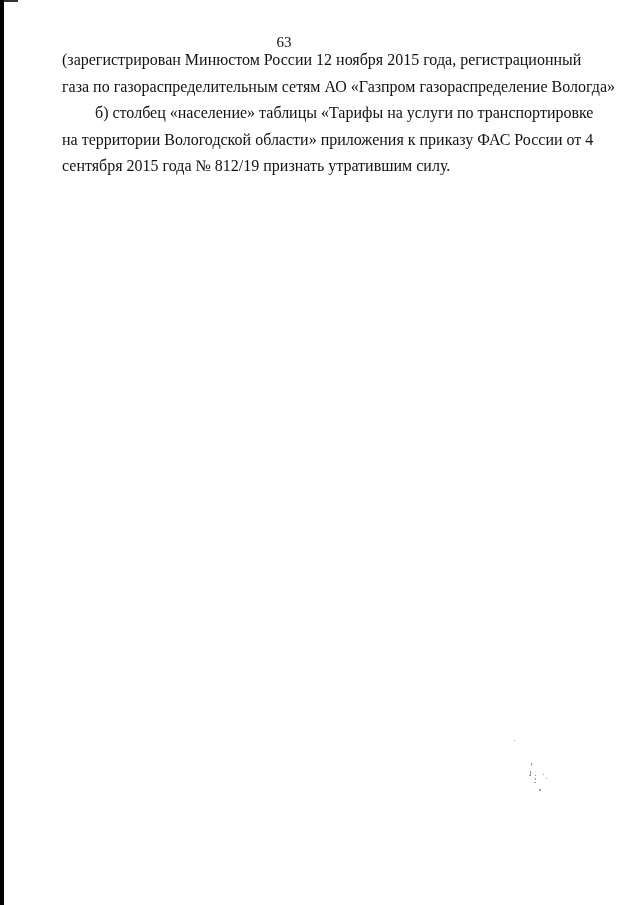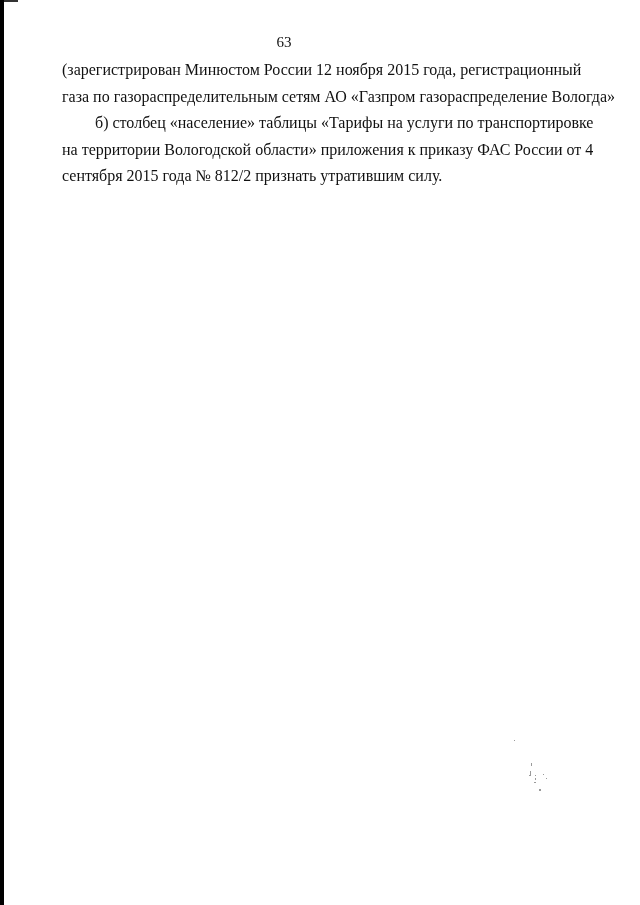--- a/index.html
+++ b/index.html
@@ -36,21 +36,21 @@
       top: 33px;
       left: 0;
       width: 568px;
       text-align: center;
       font-size: 15px;
       line-height: 18px;
     }
     .text-block {
       position: absolute;
       left: 62px;
-      top: 57px;
+      top: 47px;
       width: 516px;
       font-size: 16px;
       line-height: 26.6px;
     }
     .para {
       margin: 0;
       text-align: justify;
       text-align-last: left;
     }
     .line {
@@ -81,21 +81,21 @@
 <div class="text-block">
   <p class="para">
     <span class="line">(зарегистрирован Минюстом России 12 ноября 2015 года, регистрационный</span>
   </p>
   <p class="para">
   </p>
   <p class="para">
     <span class="line">газа по газораспределительным сетям АО «Газпром газораспределение Вологда»</span>
     <span class="line indent">б) столбец «население» таблицы «Тарифы на услуги по транспортировке</span>
     <span class="line">на территории Вологодской области» приложения к приказу ФАС России от 4</span>
-    <span class="line last">сентября 2015 года № 812/2 признать утратившим силу.</span>
+    <span class="line last">сентября 2015 года № 812/19 признать утратившим силу.</span>
   </p>
 </div>
 
 <div class="speckle" style="left:514px;top:740px;width:1px;height:1px;"></div>
 <div class="speckle" style="left:531px;top:763px;width:1px;height:3px;"></div>
 <div class="speckle" style="left:530px;top:771px;width:1px;height:4px;"></div>
 <div class="speckle" style="left:529px;top:775px;width:2px;height:1px;"></div>
 <div class="speckle" style="left:535px;top:775px;width:1px;height:1px;"></div>
 <div class="speckle" style="left:535px;top:778px;width:1px;height:2px;"></div>
 <div class="speckle" style="left:543px;top:774px;width:1px;height:1px;"></div>

